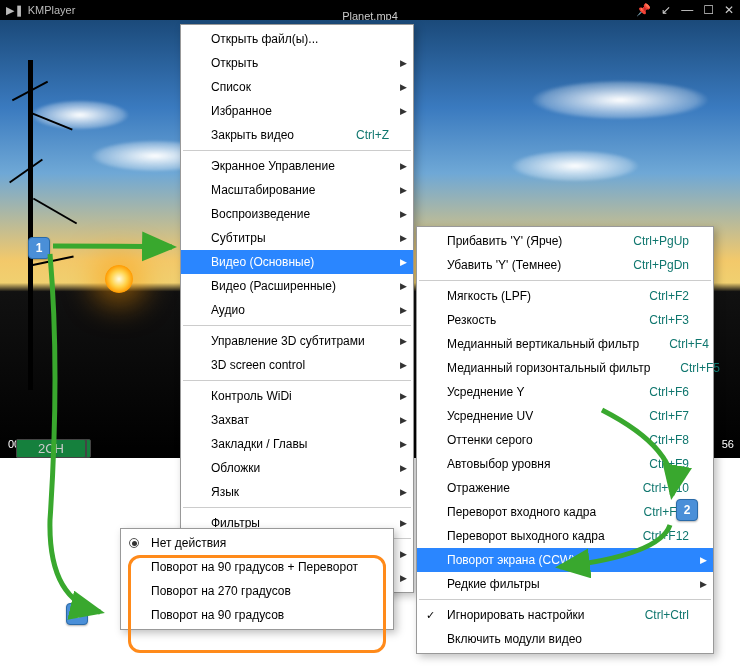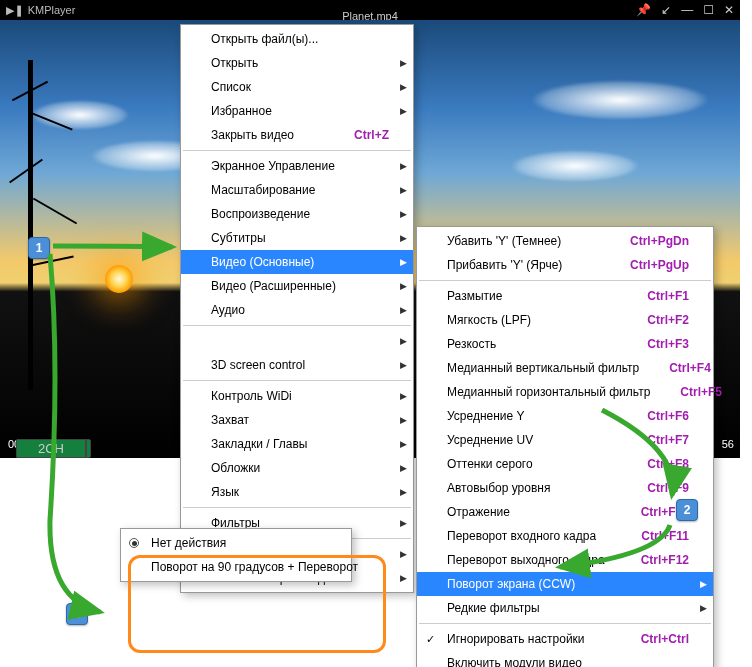--- a/index.html
+++ b/index.html
@@ -27,31 +27,31 @@
   .tcur { color:#fff; font-size:11px; margin-right:6px; }
   .tend { position:absolute; right:6px; bottom:8px; color:#fff; font-size:11px; }
 
   
   .sidelbl { position:absolute; left:196px; top:340px; transform:rotate(-90deg); transform-origin:left top; color:#888; font-size:12px; letter-spacing:1px; white-space:nowrap; }
 
   
   .menu { position:absolute; background:#fff; border:1px solid #999; box-shadow:3px 3px 8px rgba(0,0,0,.25); padding:2px 0; }
   .menu .row { display:flex; align-items:center; height:24px; padding:0 24px 0 30px; white-space:nowrap; cursor:default; position:relative; }
   .menu .row .arrow { position:absolute; right:6px; font-size:9px; color:#333; }
-  .menu .row .sc { margin-left:auto; padding-left:30px; color:#a21caf;font-weight:bold; }
+  .menu .row .sc { margin-left:auto; padding-left:30px; color:#0f766e; }
   .menu .row.sel { background:#2a86ff; color:#fff; }
   .menu .row.sel .sc, .menu .row.sel .arrow { color:#fff; }
   .menu hr { border:none; border-top:1px solid #ccc; margin:3px 2px; }
   .menu .radio { position:absolute; left:8px; width:10px; height:10px; border:1px solid #555; border-radius:50%; background:#fff; display:flex; align-items:center; justify-content:center; }
   .menu .radio.on::after { content:""; width:5px; height:5px; background:#333; border-radius:50%; }
   .menu .chk { position:absolute; left:9px; font-size:11px; }
 
   #m1 { left:180px; top:24px; width:234px; }
   #m2 { left:416px; top:226px; width:298px; }
-  #m3 { left:120px; top:528px; width:232px; }
+  #m3 { left:120px; top:528px; width:274px; }
   .watermark2 { position:absolute; left:228px; top:474px; color:#998; font-size:15px; letter-spacing:.3px; pointer-events:none; }
   .wmhint { position:absolute; left:292px; top:454px; color:#998; font-size:11px; }
 
   
   .callout { position:absolute; background:#4a8fd8; color:#fff; font-weight:bold; width:22px; height:22px; border-radius:4px; display:flex; align-items:center; justify-content:center; border:1px solid #2a6aa8; box-shadow:0 1px 2px rgba(0,0,0,.3); font-size:12px; }
 
   
   .orange { position:absolute; left:128px; top:555px; width:258px; height:98px; border:3px solid #ff8a1a; border-radius:12px; pointer-events:none; }
 
   svg.arrows { position:absolute; top:0; left:0; pointer-events:none; }
@@ -164,20 +164,21 @@
     <div class="row">
       <span>Видео (Расширенные)</span>
       <span class="arrow">▶</span>
     </div>
     <div class="row">
       <span>Аудио</span>
       <span class="arrow">▶</span>
     </div>
     <hr>
     <div class="row">
+      <span>Управление 3D субтитрами</span>
       <span class="arrow">▶</span>
     </div>
     <div class="row">
       <span>3D screen control</span>
       <span class="arrow">▶</span>
     </div>
     <hr>
     <div class="row">
       <span>Контроль WiDi</span>
       <span class="arrow">▶</span>
@@ -207,33 +208,29 @@
     <div class="row">
       <span>Настройки</span>
       <span class="arrow">▶</span>
     </div>
     <div class="row">
       <span>Список воспроизведения</span>
       <span class="arrow">▶</span>
     </div>
   </div>
 <div id="m2" class="menu">
+    <div class="row">
+      <span>Прибавить 'Y' (Ярче)</span>
+      <span class="sc">Ctrl+PgUp</span>
+    </div>
     <div class="row">
       <span>Убавить 'Y' (Темнее)</span>
       <span class="sc">Ctrl+PgDn</span>
     </div>
-    <div class="row">
-      <span>Прибавить 'Y' (Ярче)</span>
-      <span class="sc">Ctrl+PgUp</span>
-    </div>
-    <hr>
-    <div class="row">
-      <span>Размытие</span>
-      <span class="sc">Ctrl+F1</span>
-    </div>
+    <hr>
     <div class="row">
       <span>Мягкость (LPF)</span>
       <span class="sc">Ctrl+F2</span>
     </div>
     <div class="row">
       <span>Резкость</span>
       <span class="sc">Ctrl+F3</span>
     </div>
     <div class="row">
       <span>Медианный вертикальный фильтр</span>
@@ -289,20 +286,26 @@
       <span>Включить модули видео</span>
     </div>
   </div>
 <div id="m3" class="menu">
     <div class="row">
       <span class="radio on"></span>
       <span>Нет действия</span>
     </div>
     <div class="row">
       <span>Поворот на 90 градусов + Переворот</span>
+    </div>
+    <div class="row">
+      <span>Поворот на 270 градусов</span>
+    </div>
+    <div class="row">
+      <span>Поворот на 90 градусов</span>
     </div>
   </div>
 
 <div class="orange"></div>
 
 <div class="callout" style="left:28px;top:237px">1</div>
 <div class="callout" style="left:676px;top:499px">2</div>
 <div class="callout" style="left:66px;top:603px">3</div>
 
 <svg class="arrows" width="752" height="667">

